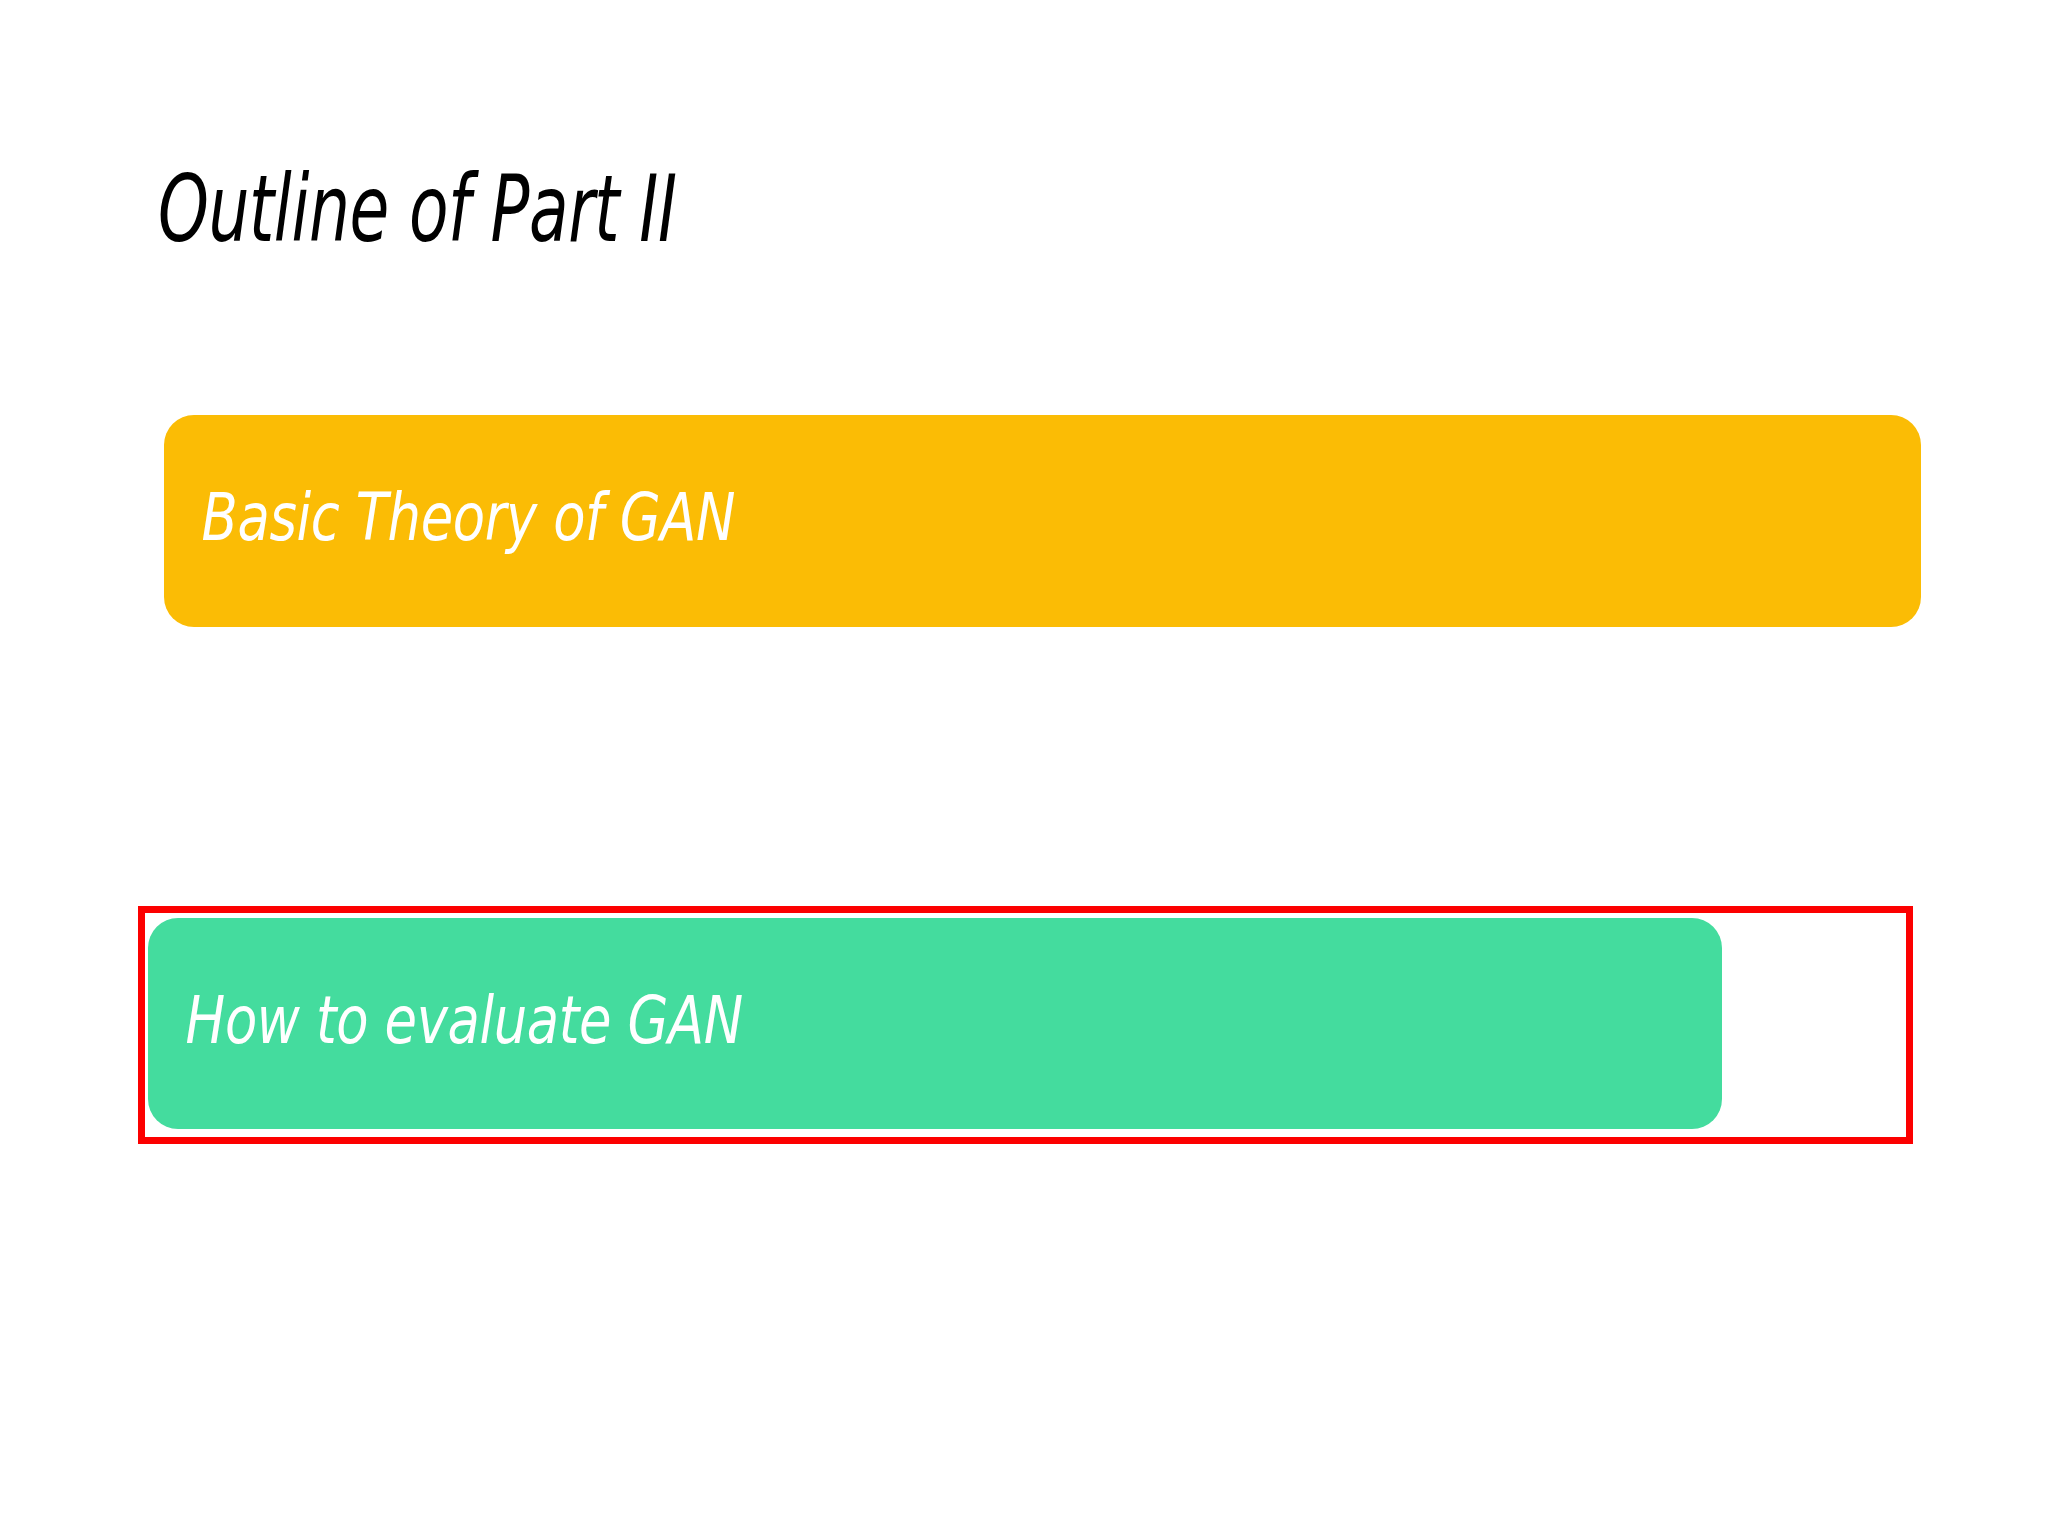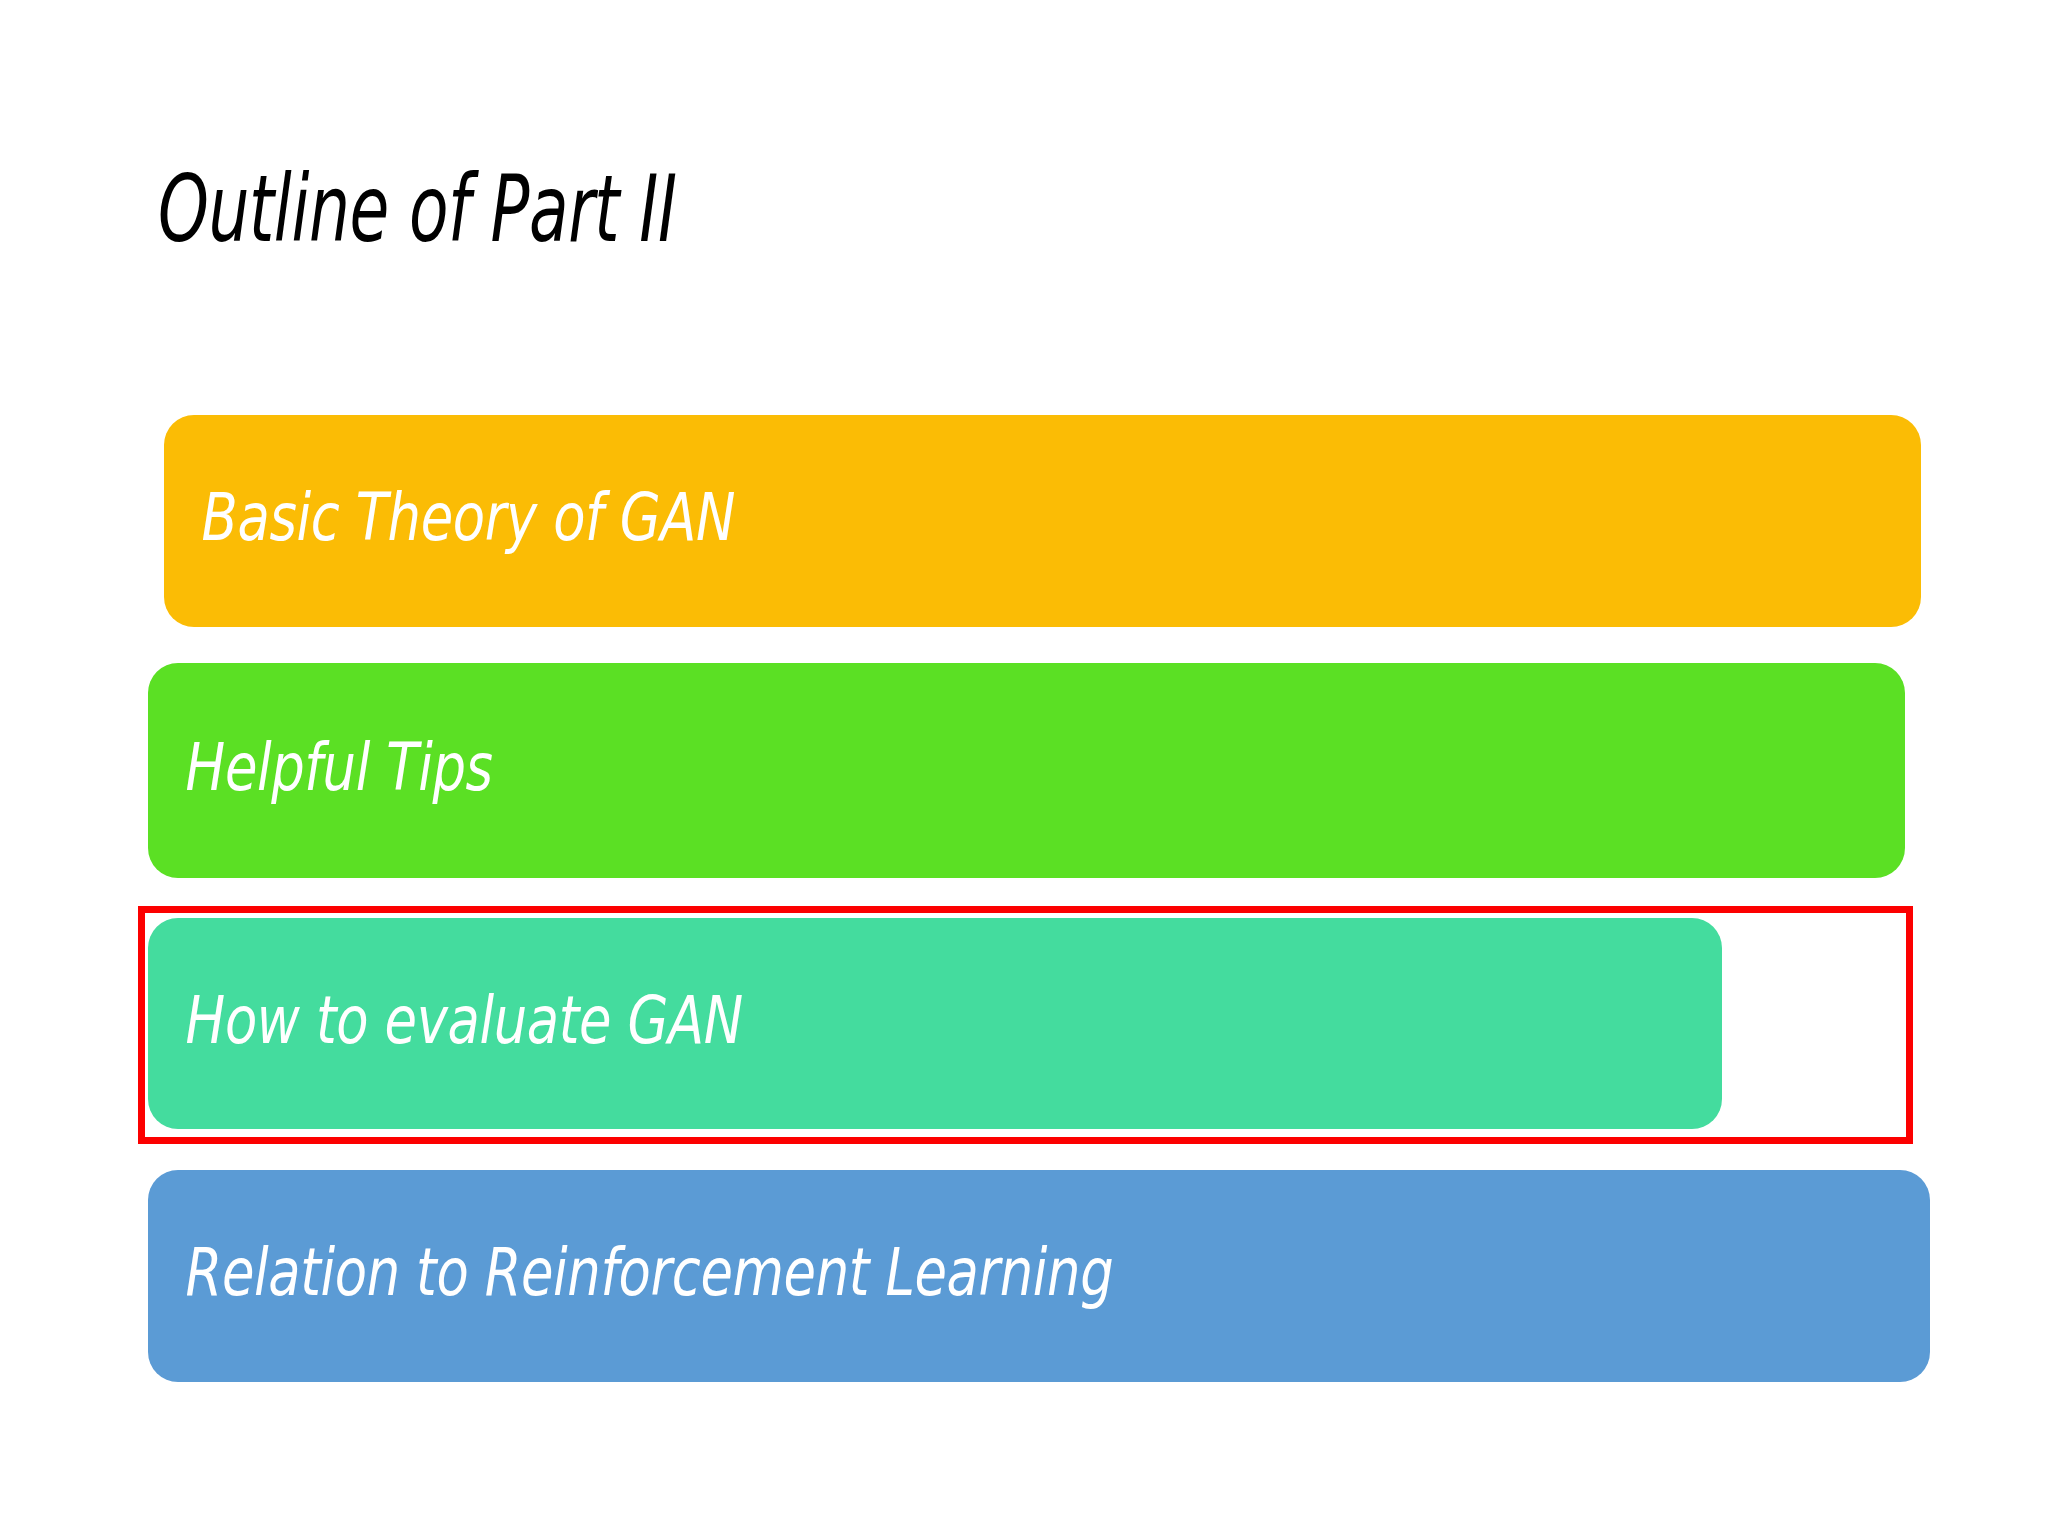--- a/index.html
+++ b/index.html
@@ -112,27 +112,21 @@
 <body>
 
 <div id="slide" style="background-color: rgb(255, 255, 255);">
 
   <div id="slide-title" style="color: rgb(0, 0, 0);">Outline of Part II</div>
 
   <div class="outline-bar" id="bar-basic-theory" style="background-color: rgb(251, 188, 5);">
     <span class="outline-bar-label" style="color: rgb(255, 255, 255);">Basic Theory of GAN</span>
   </div>
 
-  <div class="outline-bar" id="bar-helpful-tips" style="background-color: rgb(91, 224, 36);">
-    <span class="outline-bar-label" style="color: rgb(255, 255, 255);">Helpful Tips</span>
-  </div>
 
   <div class="outline-bar" id="bar-how-to-evaluate" style="background-color: rgb(68, 220, 158);">
     <span class="outline-bar-label" style="color: rgb(255, 255, 255);">How to evaluate GAN</span>
   </div>
 
-  <div class="outline-bar" id="bar-relation-rl" style="background-color: rgb(91, 155, 213);">
-    <span class="outline-bar-label" style="color: rgb(255, 255, 255);">Relation to Reinforcement Learning</span>
-  </div>
 
   <div id="highlight-box" style="border-color: rgb(252, 0, 0);"></div>
 
 </div>
 
 </body></html>

